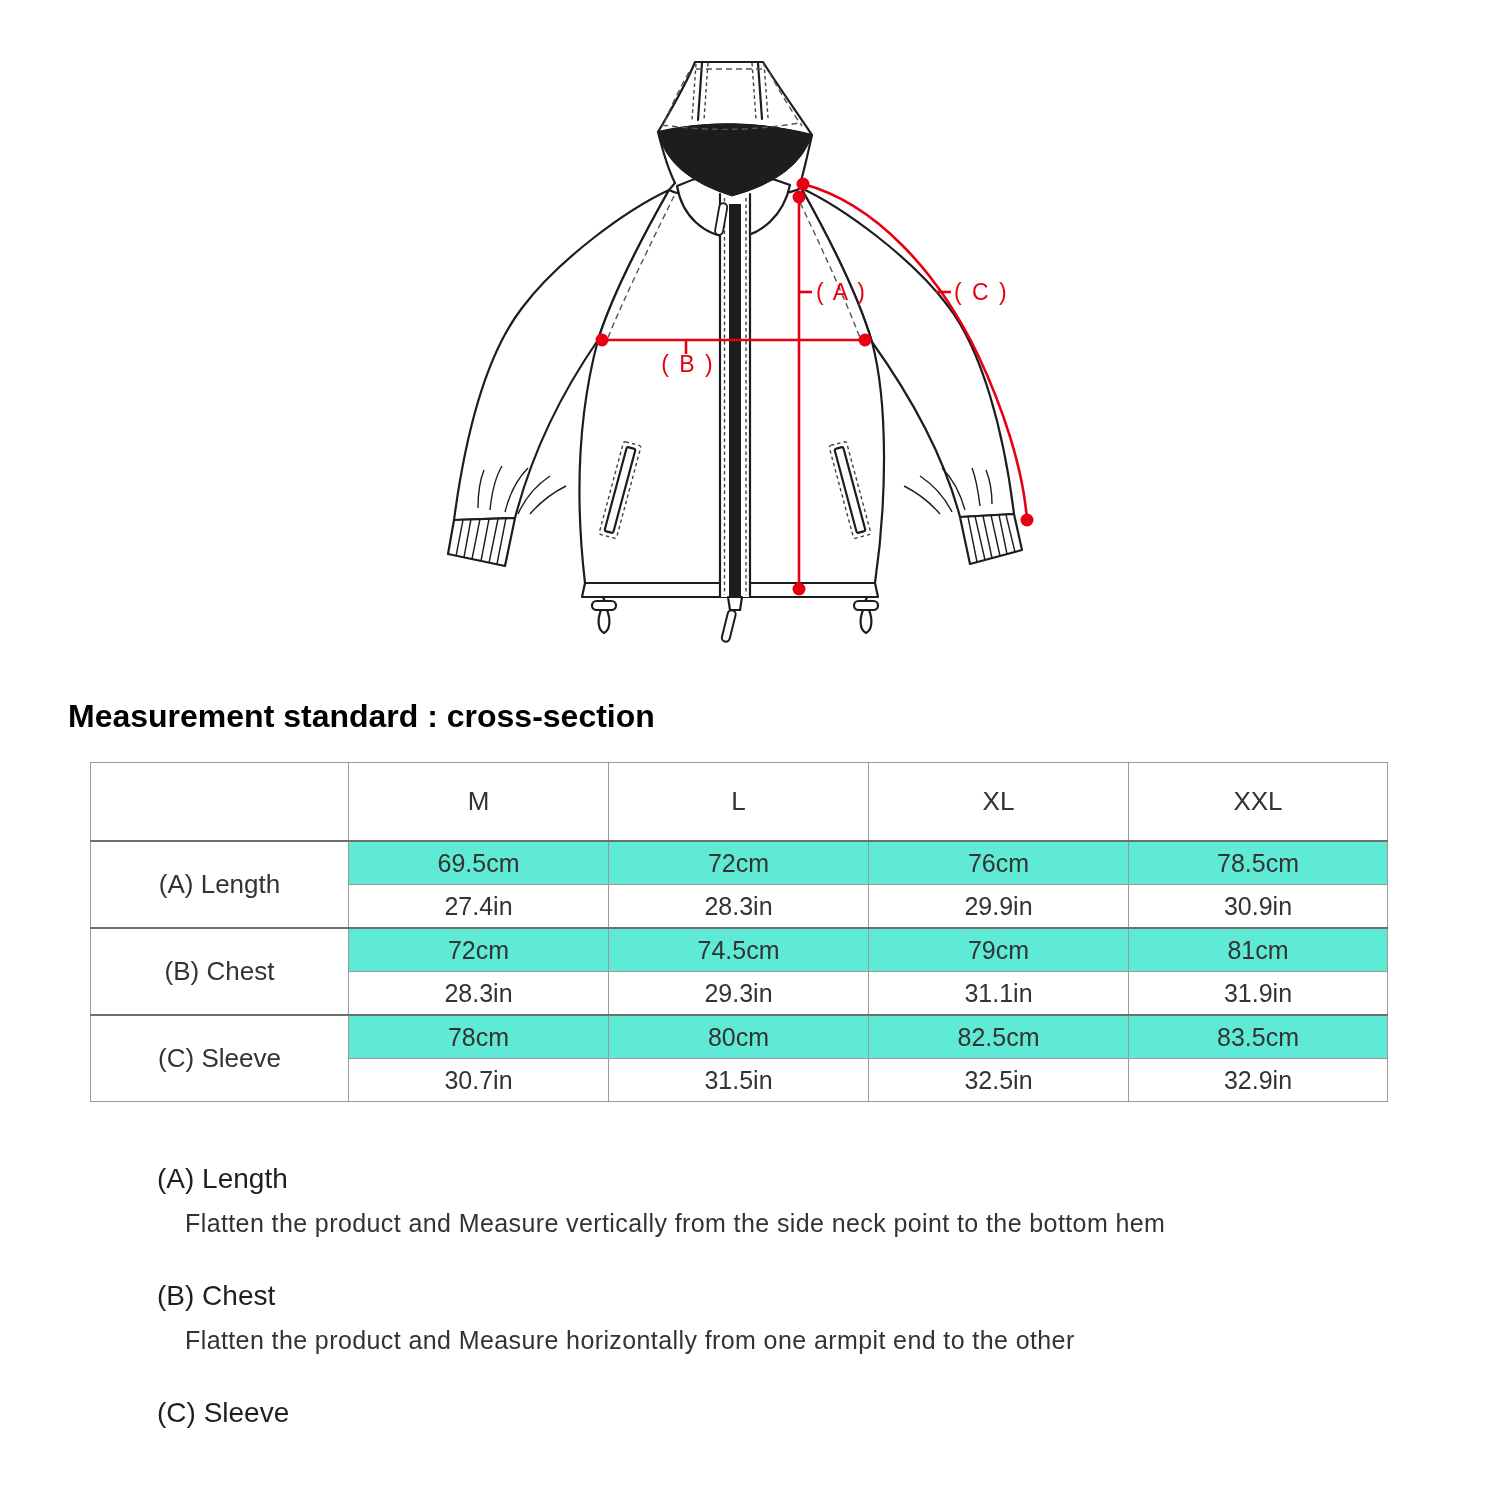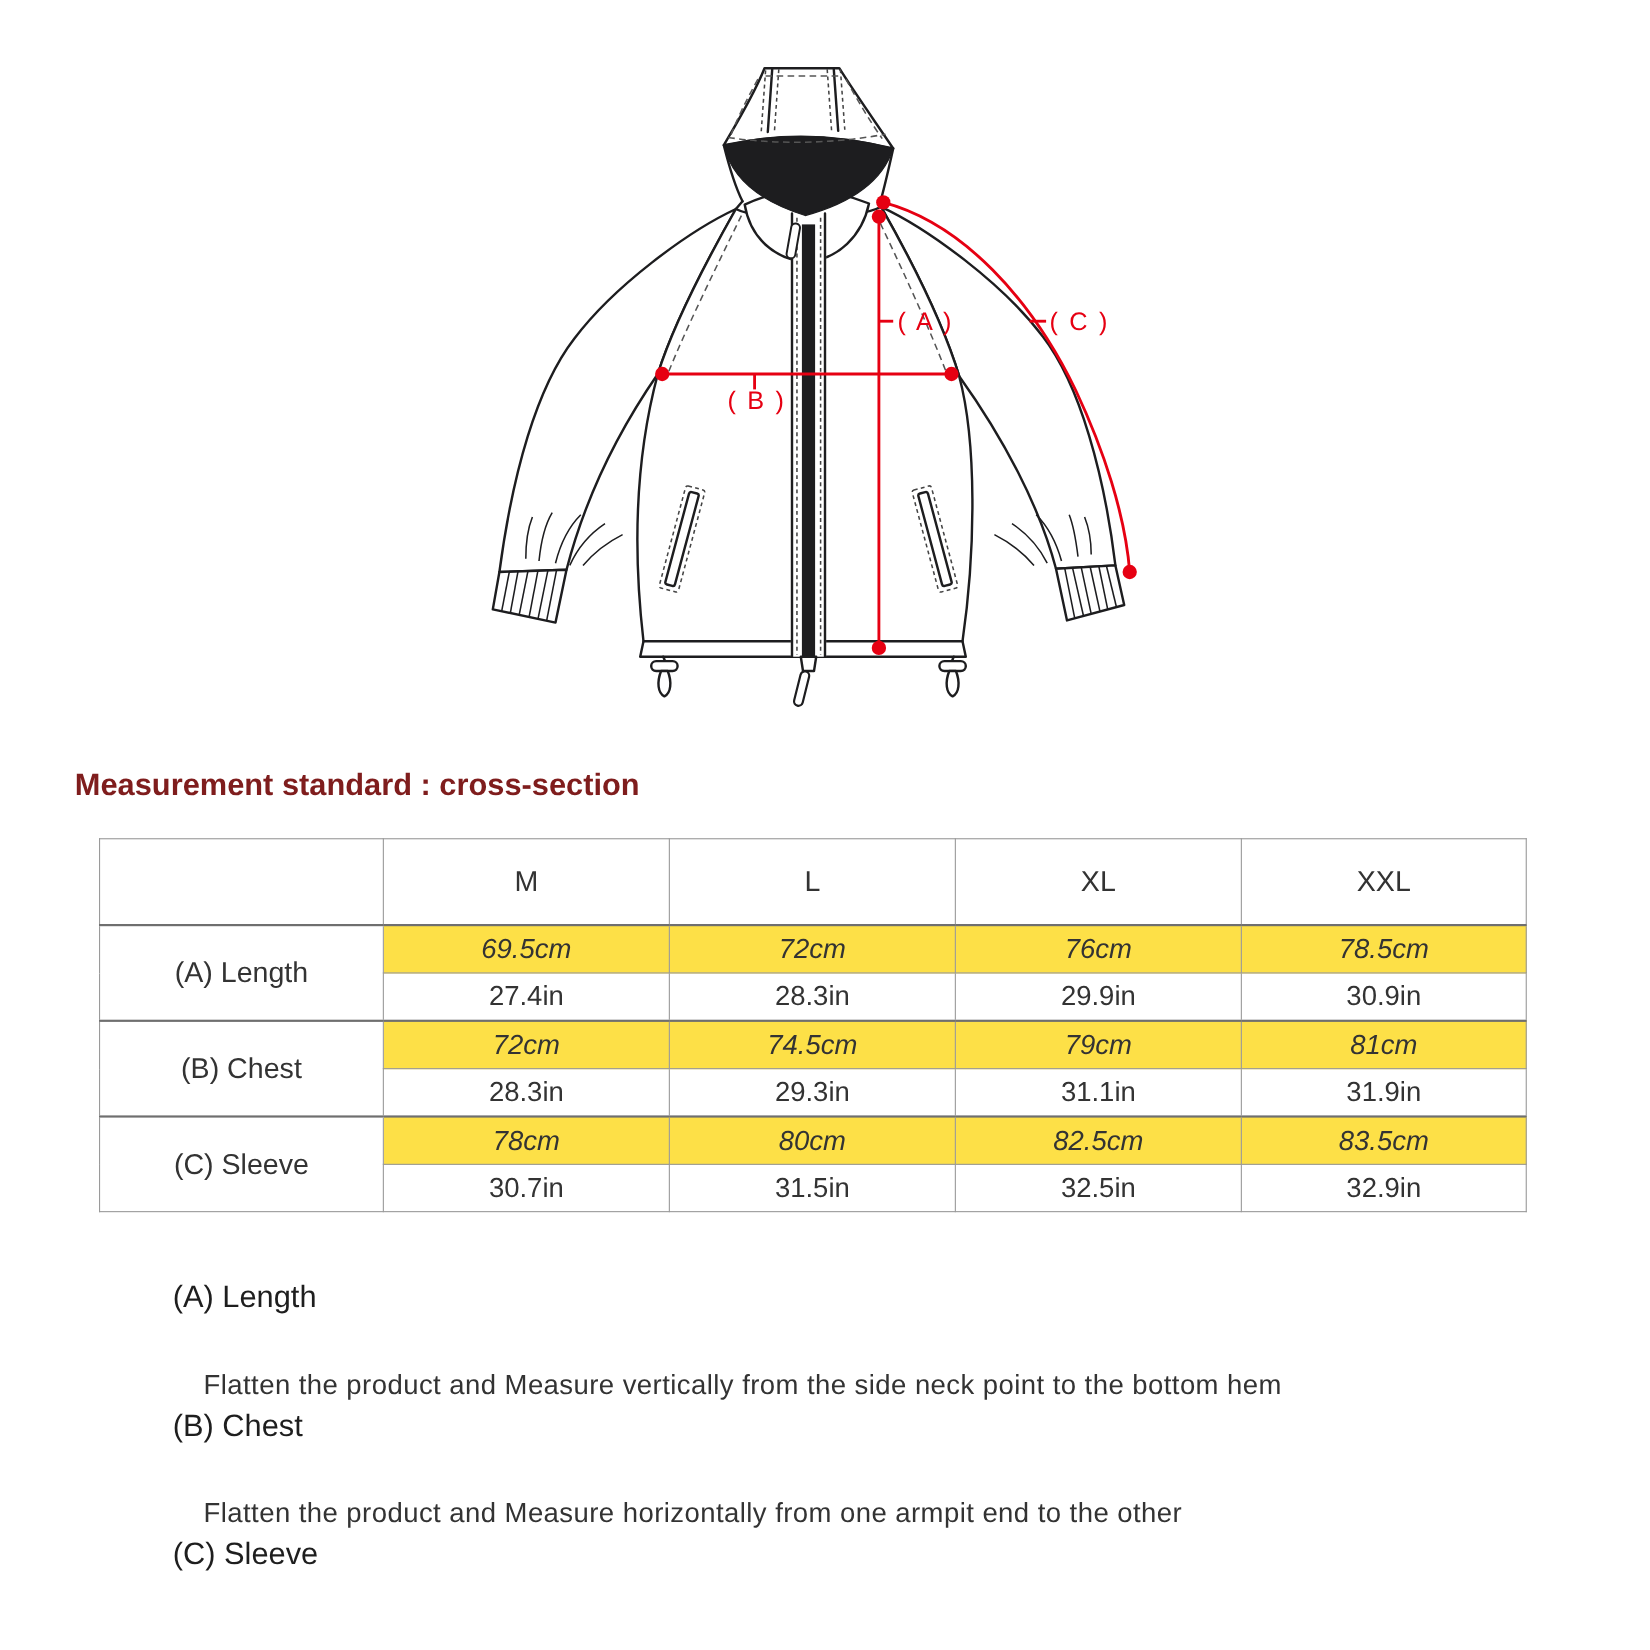--- a/index.html
+++ b/index.html
@@ -11,35 +11,35 @@
   .ln{stroke:#1d1d1f;stroke-width:2.2;fill:none;stroke-linecap:round;stroke-linejoin:round;}
   .fw{fill:#ffffff;}
   .seam{stroke:#555;stroke-width:1.4;stroke-dasharray:6 4;fill:none;}
   .stitch{stroke:#444;stroke-width:1.4;stroke-dasharray:3.5 3;fill:none;}
   .thin{stroke:#1d1d1f;stroke-width:1.4;fill:none;}
   .red{stroke:#e60012;stroke-width:2.6;fill:none;}
   .reddot{fill:#e60012;stroke:none;}
   .redlabel{fill:#e60012;font-size:23px;letter-spacing:2px;}
 
   
-  #section-title{position:absolute;left:68px;top:698px;font-size:28px;font-weight:600;color:#7f1d1d;}
+  #section-title{position:absolute;left:68px;top:698px;font-size:32px;font-weight:600;color:#000000;}
 
   
   #size-table{position:absolute;left:90px;top:762px;border-collapse:collapse;table-layout:fixed;
               font-size:25px;color:#333;text-align:center;}
   #size-table td,#size-table th{border:1px solid #9a9a9a;padding:0;font-weight:400;}
   #size-table thead th{height:77px;font-size:26px;border-bottom:2px solid #6f6f6f;}
   #size-table td{height:42px;}
   #size-table .group-start td{border-top:2px solid #6f6f6f;}
   #size-table td.rowlabel{background:#fff;font-size:26px;}
-  #size-table tr.cm-row td.val{background:#fde047;font-style:italic;}
+  #size-table tr.cm-row td.val{background:#5eead4;}
 
   
   .note-heading{position:absolute;left:157px;font-size:28px;color:#1e1e1e;}
-  .note-text{position:absolute;left:185px;font-size:25px;color:#333;letter-spacing:0.4px;margin-top:36px;}
+  .note-text{position:absolute;left:185px;font-size:25px;color:#333;letter-spacing:0.4px;}
 </style>
 </head>
 <body>
 
 <div id="page">
 
   <svg id="jacket" viewBox="0 0 620 620" xmlns="http://www.w3.org/2000/svg">
 
     <path class="ln fw" d="M239,150 C196,170 128,220 92,268 C58,312 36,390 24,480 L85,478
              C100,420 128,358 168,300 C183,252 213,196 239,150 Z"></path>

